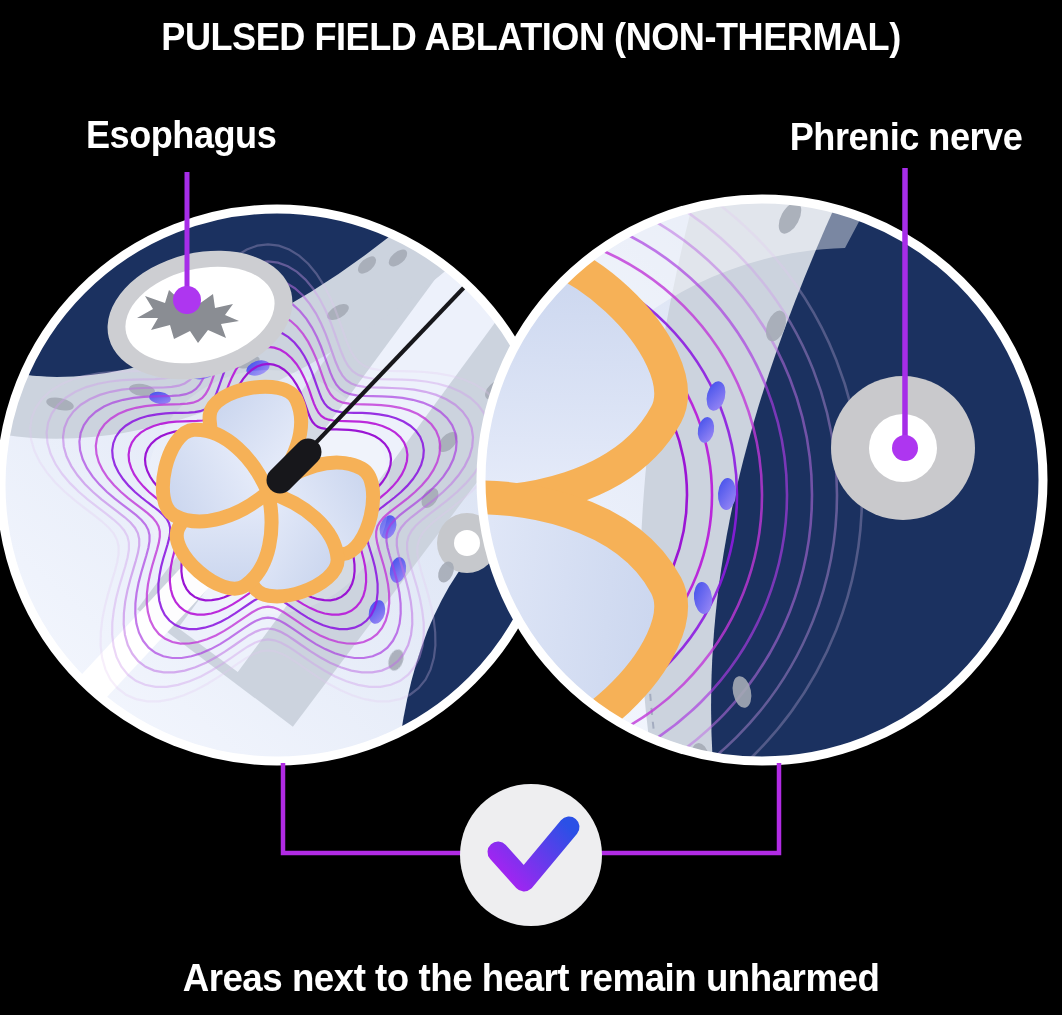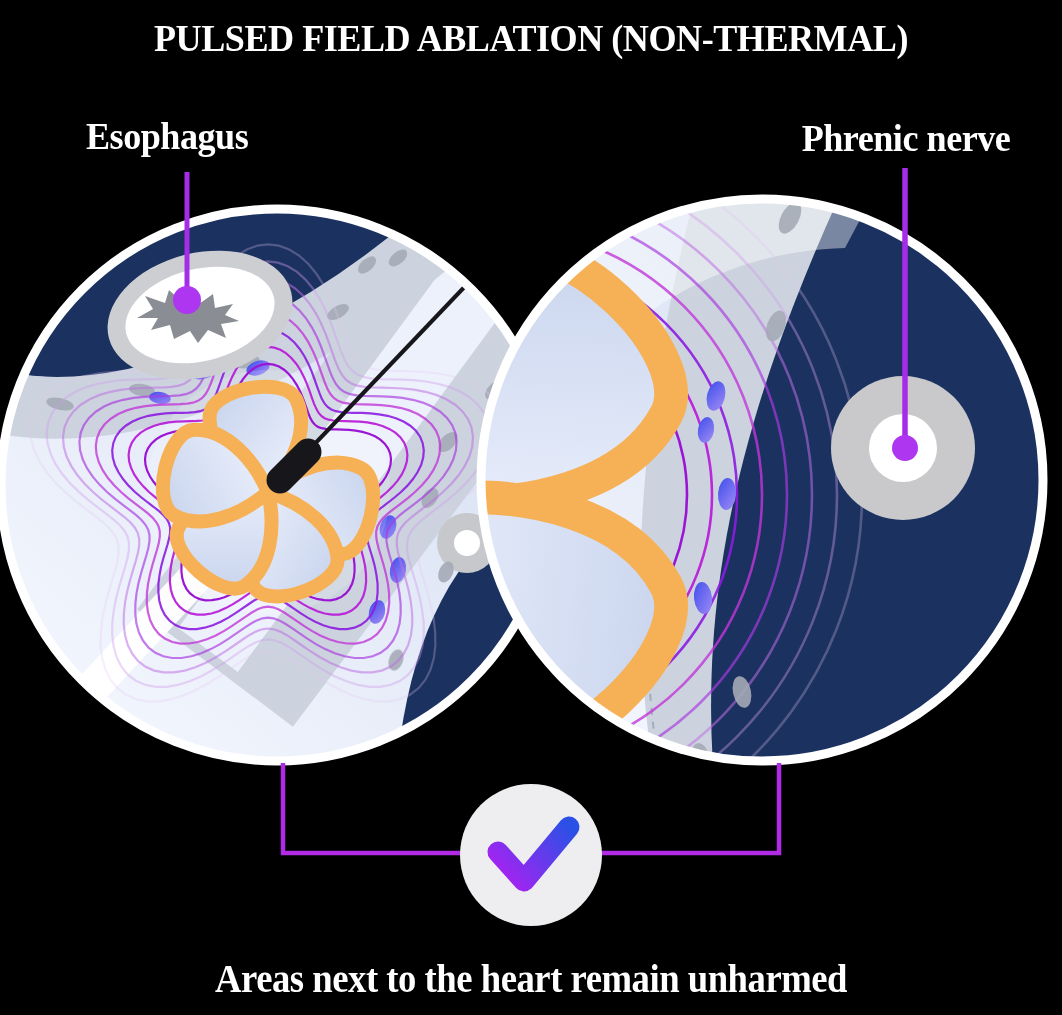--- a/index.html
+++ b/index.html
@@ -16,21 +16,21 @@
     --c-starGray:#8a8d93;
     --c-ringGray:#c9c9cc;
     --c-checkCircle:#eeeef0;
     --c-checkBlue:#2b50e6;
     --c-checkPurple:#a822f2;
     --c-white:#ffffff;
   }
   html,body{margin:0;padding:0;background:var(--c-bg);}
   .stage{
     position:relative;width:1062px;height:1015px;background:var(--c-bg);
-    overflow:hidden;font-family:Liberation Serif, serif;
+    overflow:hidden;font-family:Liberation Sans, sans-serif;
   }
   .title{
     position:absolute;left:0;right:0;top:16px;text-align:center;
     color:#fff;font-size:38px;font-weight:700;letter-spacing:-0.5px;
     transform:scaleX(0.95);transform-origin:50% 50%;white-space:nowrap;
   }
   .label{
     position:absolute;color:#fff;font-size:38px;font-weight:700;
     white-space:nowrap;letter-spacing:-0.5px;
   }

